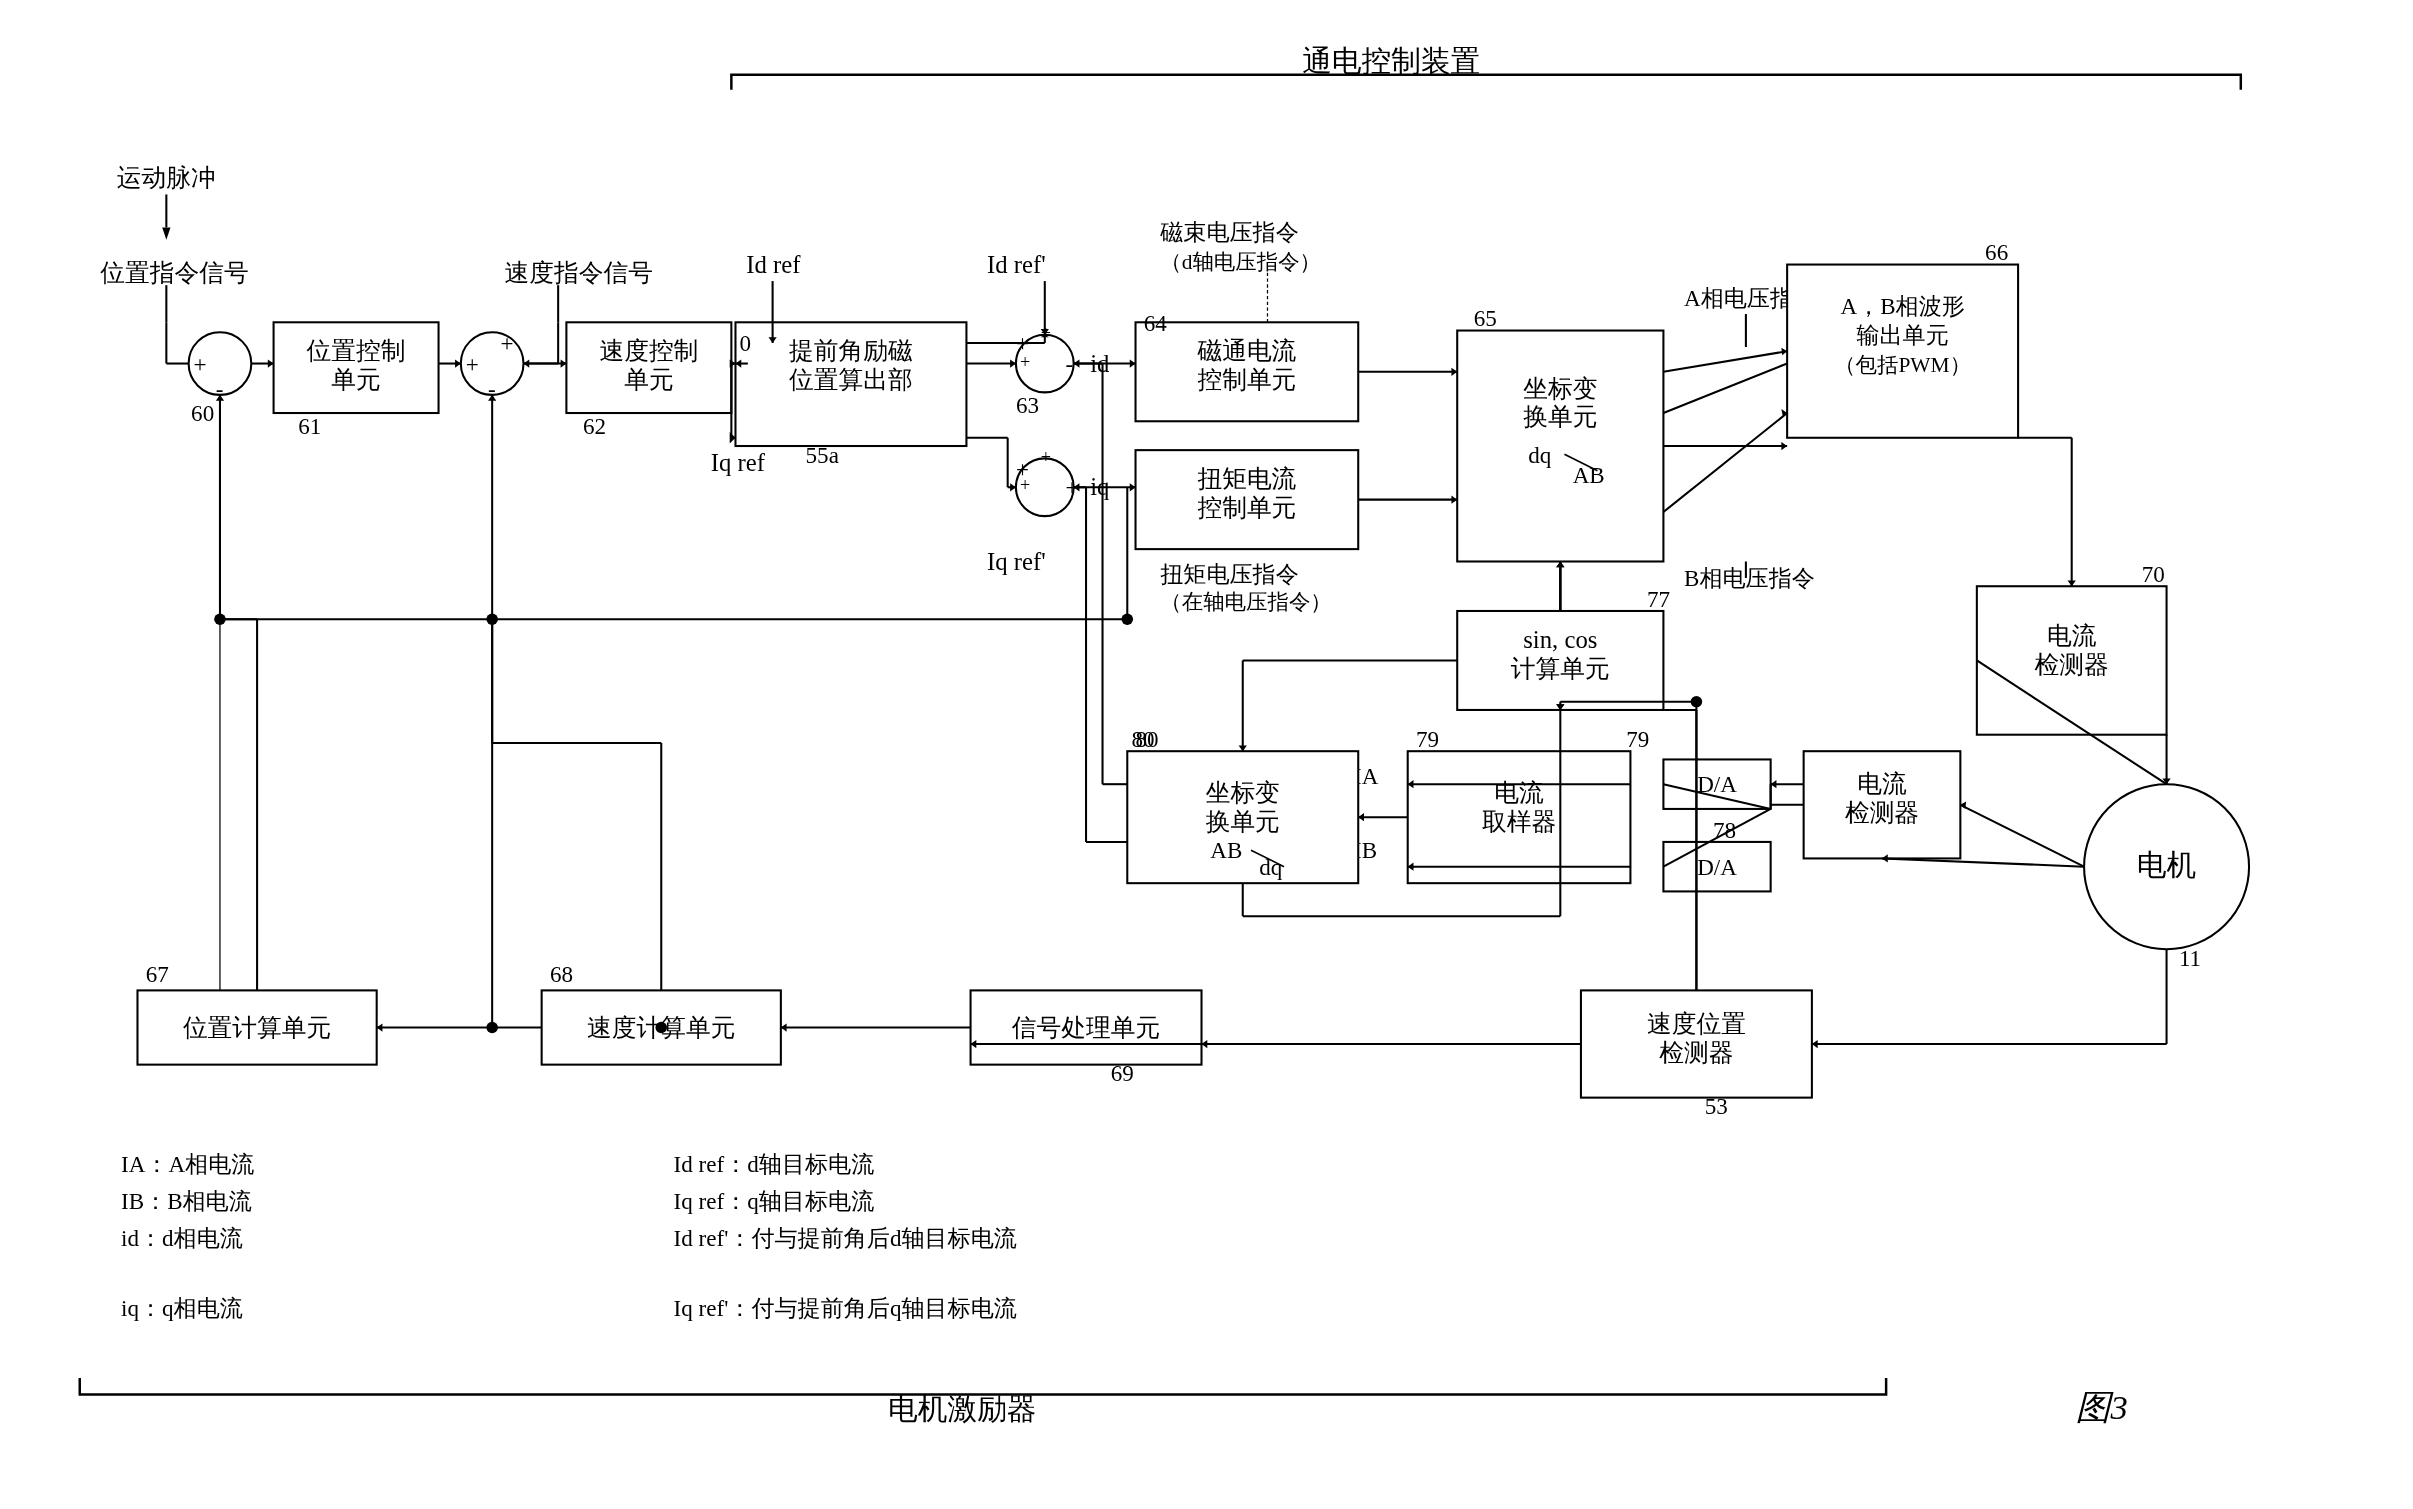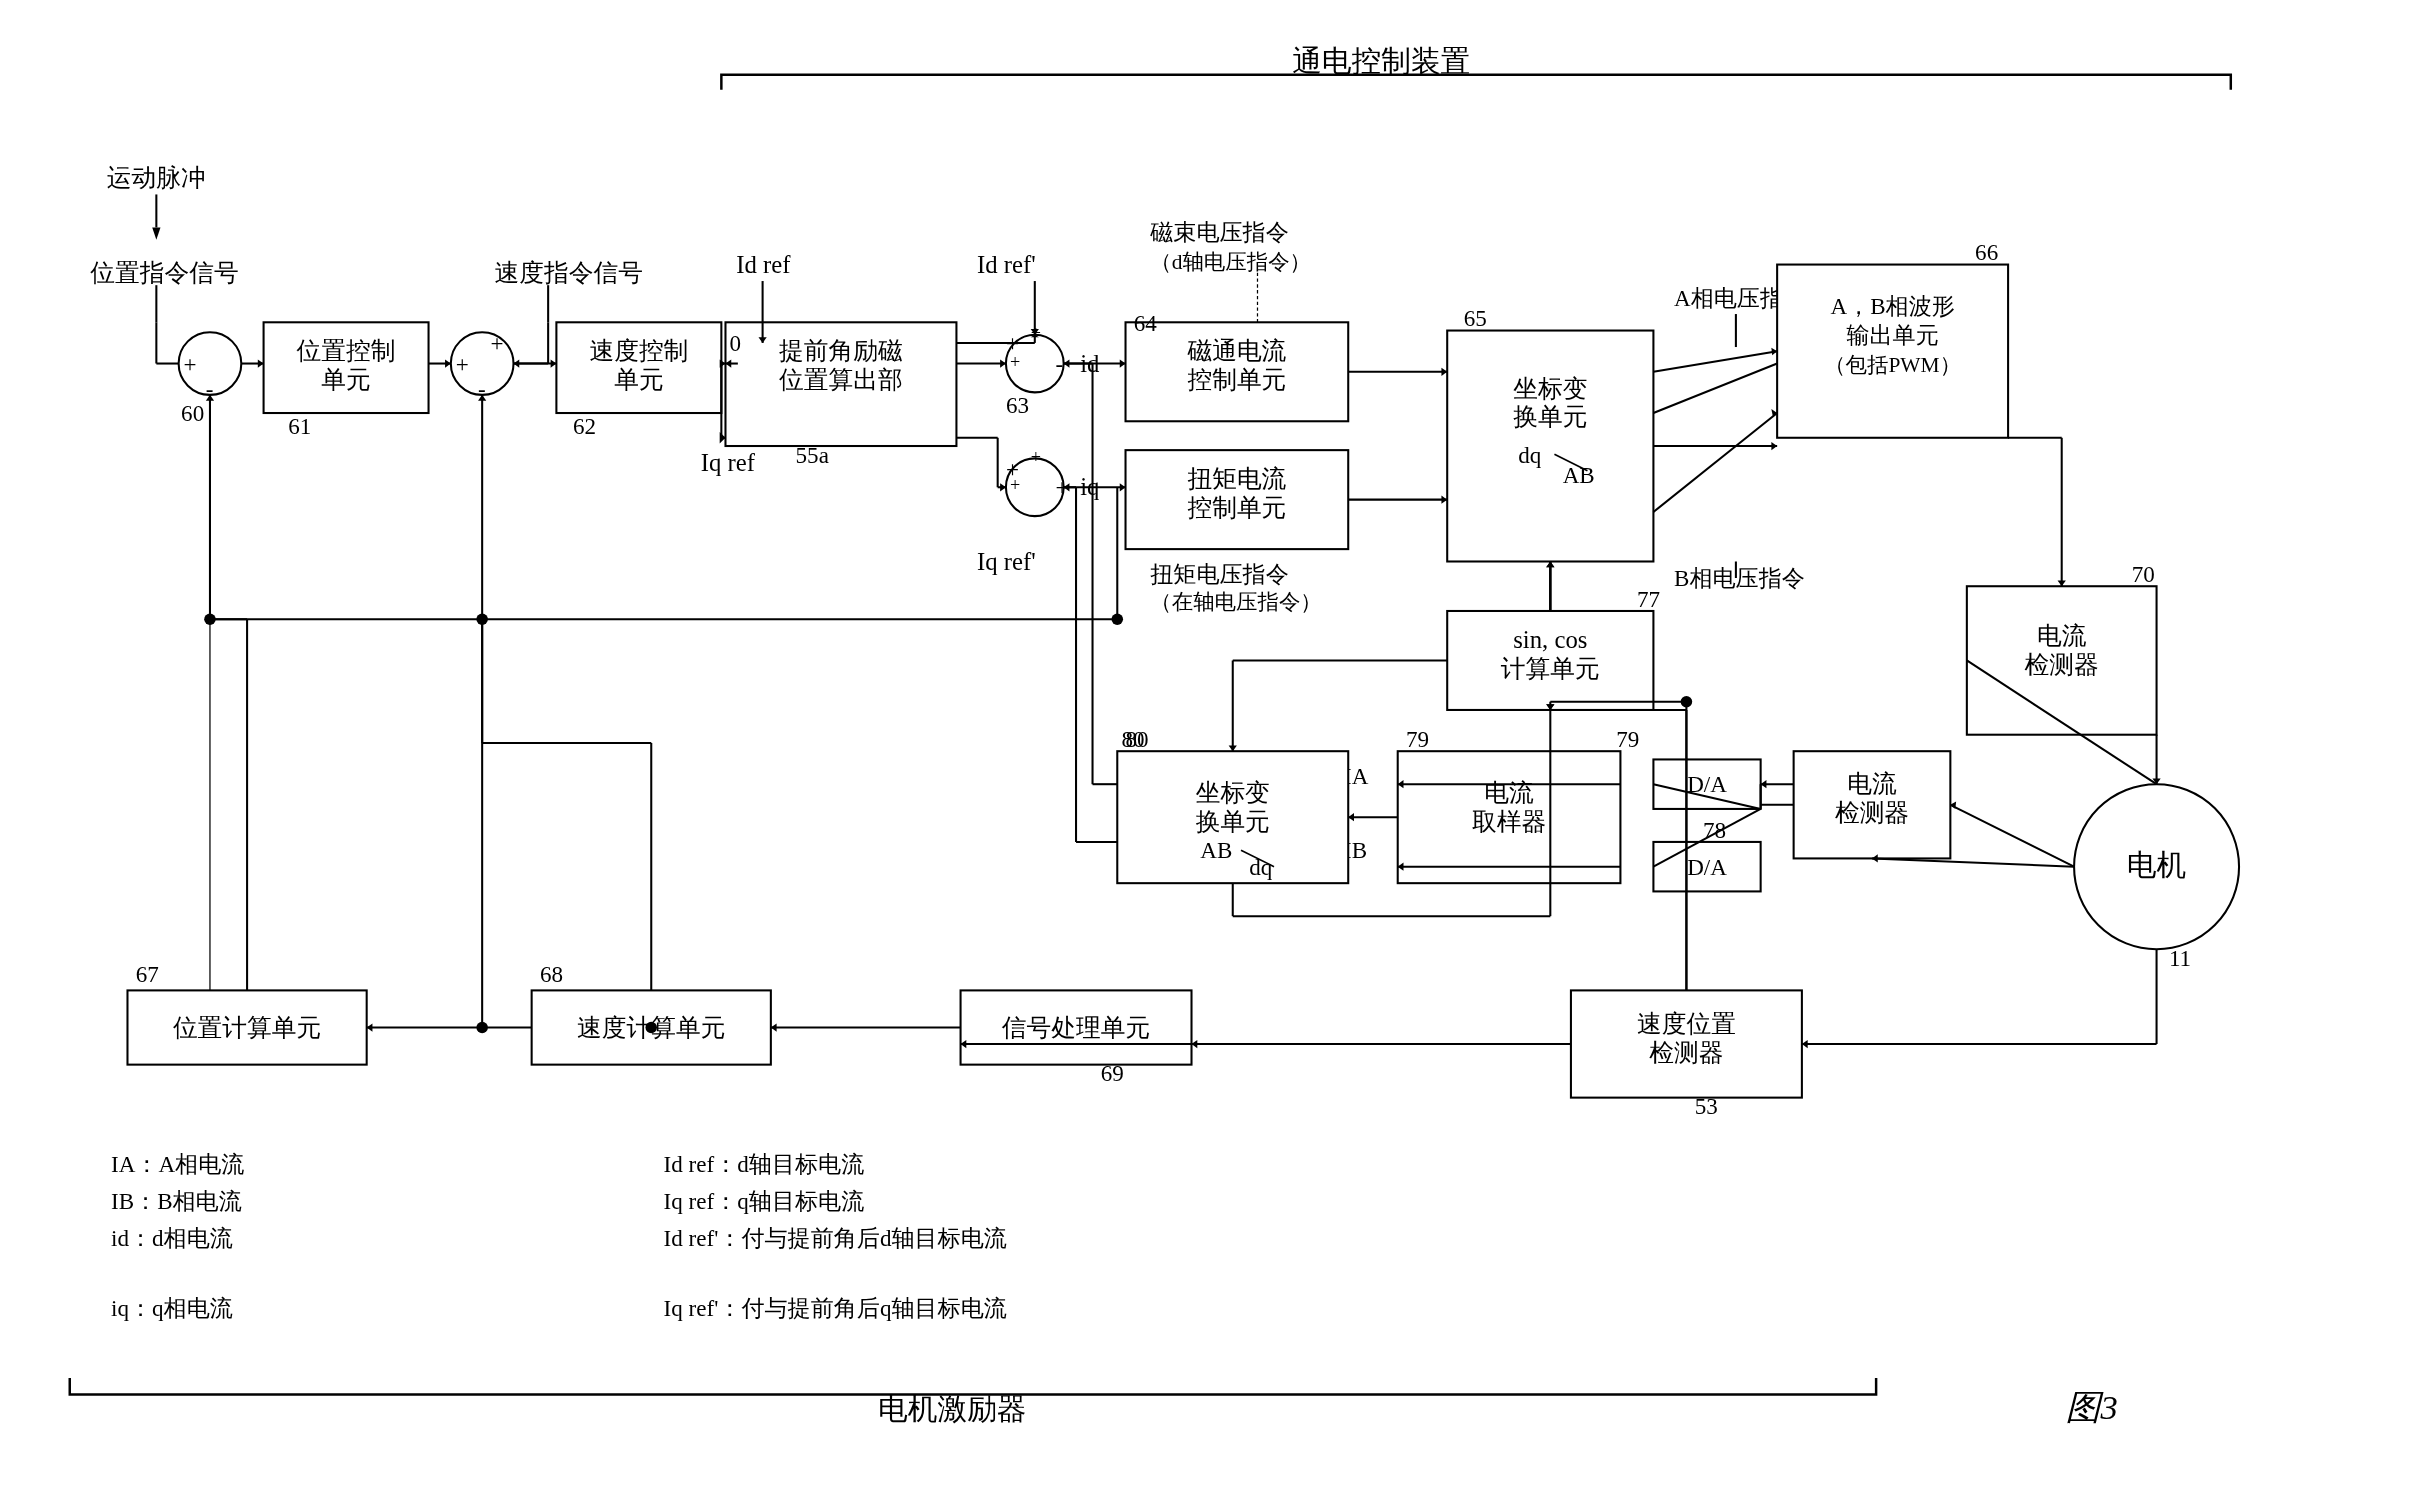--- a/index.html
+++ b/index.html
@@ -6,21 +6,21 @@
     body {
       background: #fff;
       font-family: 'SimSun', 'STSong', serif;
       width: 2413px;
       height: 1509px;
       overflow: hidden;
       position: relative;
     }
     .diagram-container {
       position: absolute;
-      top: 0; left: 5px;
+      top: 0; left: 15px;
       width: 2319px;
       height: 1509px;
       padding-left: 40px;
     }
     svg {
       width: 100%;
       height: 100%;
     }
     text {
       font-family: 'SimSun', 'STSong', serif;

